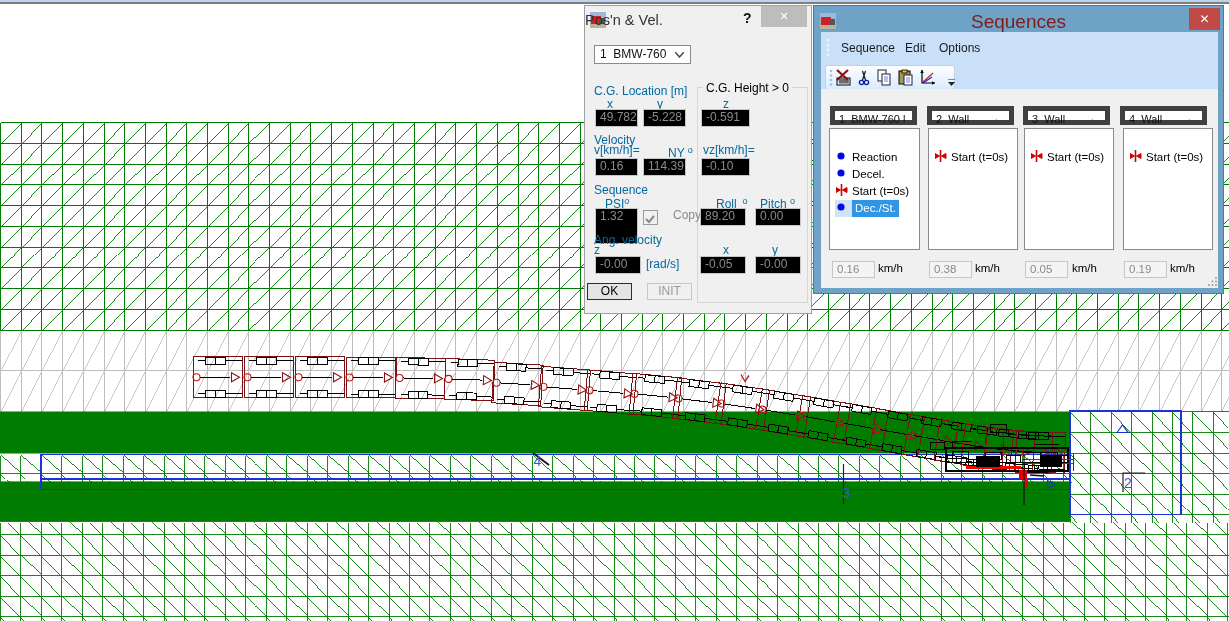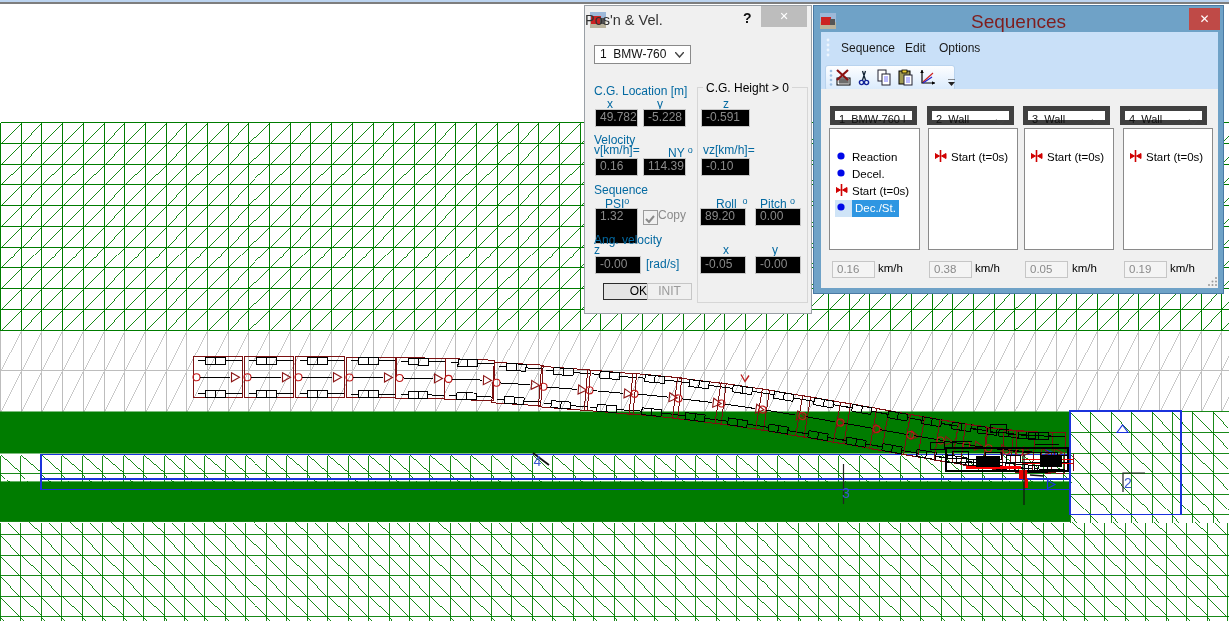--- a/index.html
+++ b/index.html
@@ -156,34 +156,34 @@
   <div class="lbl" style="left:9px;top:178px">Sequence</div>
   <div class="lbl" style="left:20px;top:189px">PSI<span class="sup">o</span></div>
   <div class="lbl" style="left:131px;top:189px">Roll <span class="sup">&nbsp;o</span></div>
   <div class="lbl" style="left:175px;top:189px">Pitch <span class="sup">o</span></div>
   <div class="fld" style="left:10px;top:202px;width:43px;height:36px">1.32</div>
   <div style="position:absolute;left:58px;top:204px;width:13px;height:13px;background:#f0f0f0;border:1px solid #9a9a9a">
     <svg width="11" height="11">
           <path d="M2 5l3 3 5-6" stroke="#8a8a8a" stroke-width="2" fill="none"></path>
         </svg>
   </div>
-  <div class="lbl" style="left:73px;top:203px;color:#8a8a8a">Copy</div>
+  <div class="lbl" style="left:88px;top:203px;color:#8a8a8a">Copy</div>
   <div class="fld" style="left:115px;top:202px;width:46px;height:18px">89.20</div>
   <div class="fld" style="left:170px;top:202px;width:46px;height:18px">0.00</div>
 
   <div class="lbl" style="left:9px;top:228px">Ang. velocity</div>
   <div class="lbl" style="left:9px;top:238px">z</div>
   <div class="lbl" style="left:138px;top:238px">x</div>
   <div class="lbl" style="left:187px;top:238px">y</div>
   <div class="fld" style="left:10px;top:250px;width:46px;height:18px">-0.00</div>
   <div class="lbl" style="left:61px;top:252px">[rad/s]</div>
   <div class="fld" style="left:115px;top:250px;width:46px;height:18px">-0.05</div>
   <div class="fld" style="left:170px;top:250px;width:46px;height:18px">-0.00</div>
 
-  <div style="position:absolute;left:18px;top:277px;width:45px;height:17px;background:#e4e4e4;border:1px solid #2c2c2c;box-sizing:border-box;text-align:right;font-size:12px;line-height:15px">OK</div>
+  <div style="position:absolute;left:2px;top:277px;width:45px;height:17px;background:#e4e4e4;border:1px solid #2c2c2c;box-sizing:border-box;text-align:center;font-size:12px;line-height:15px">OK</div>
   <div style="position:absolute;left:62px;top:277px;width:45px;height:17px;background:#f0f0f0;border:1px solid #c6c6c6;box-sizing:border-box;text-align:center;font-size:12px;line-height:15px;color:#9a9a9a">INIT</div>
 </div>
 
 <div id="sq" style="position:absolute;left:813px;top:5px;width:411px;height:289px;background:#6fa2c7;border:1px solid #4a7aa4;box-sizing:border-box">
   <div style="position:absolute;left:6px;top:7px;width:16px;height:16px">
     <svg width="16" height="16">
           <rect width="16" height="16" fill="#9db8d8"></rect>
           <rect x="0" y="9" width="16" height="7" fill="#b9b29b"></rect>
           <rect x="1" y="4" width="10" height="8" fill="#c22"></rect>
           <rect x="10" y="6" width="5" height="6" fill="#555"></rect>

